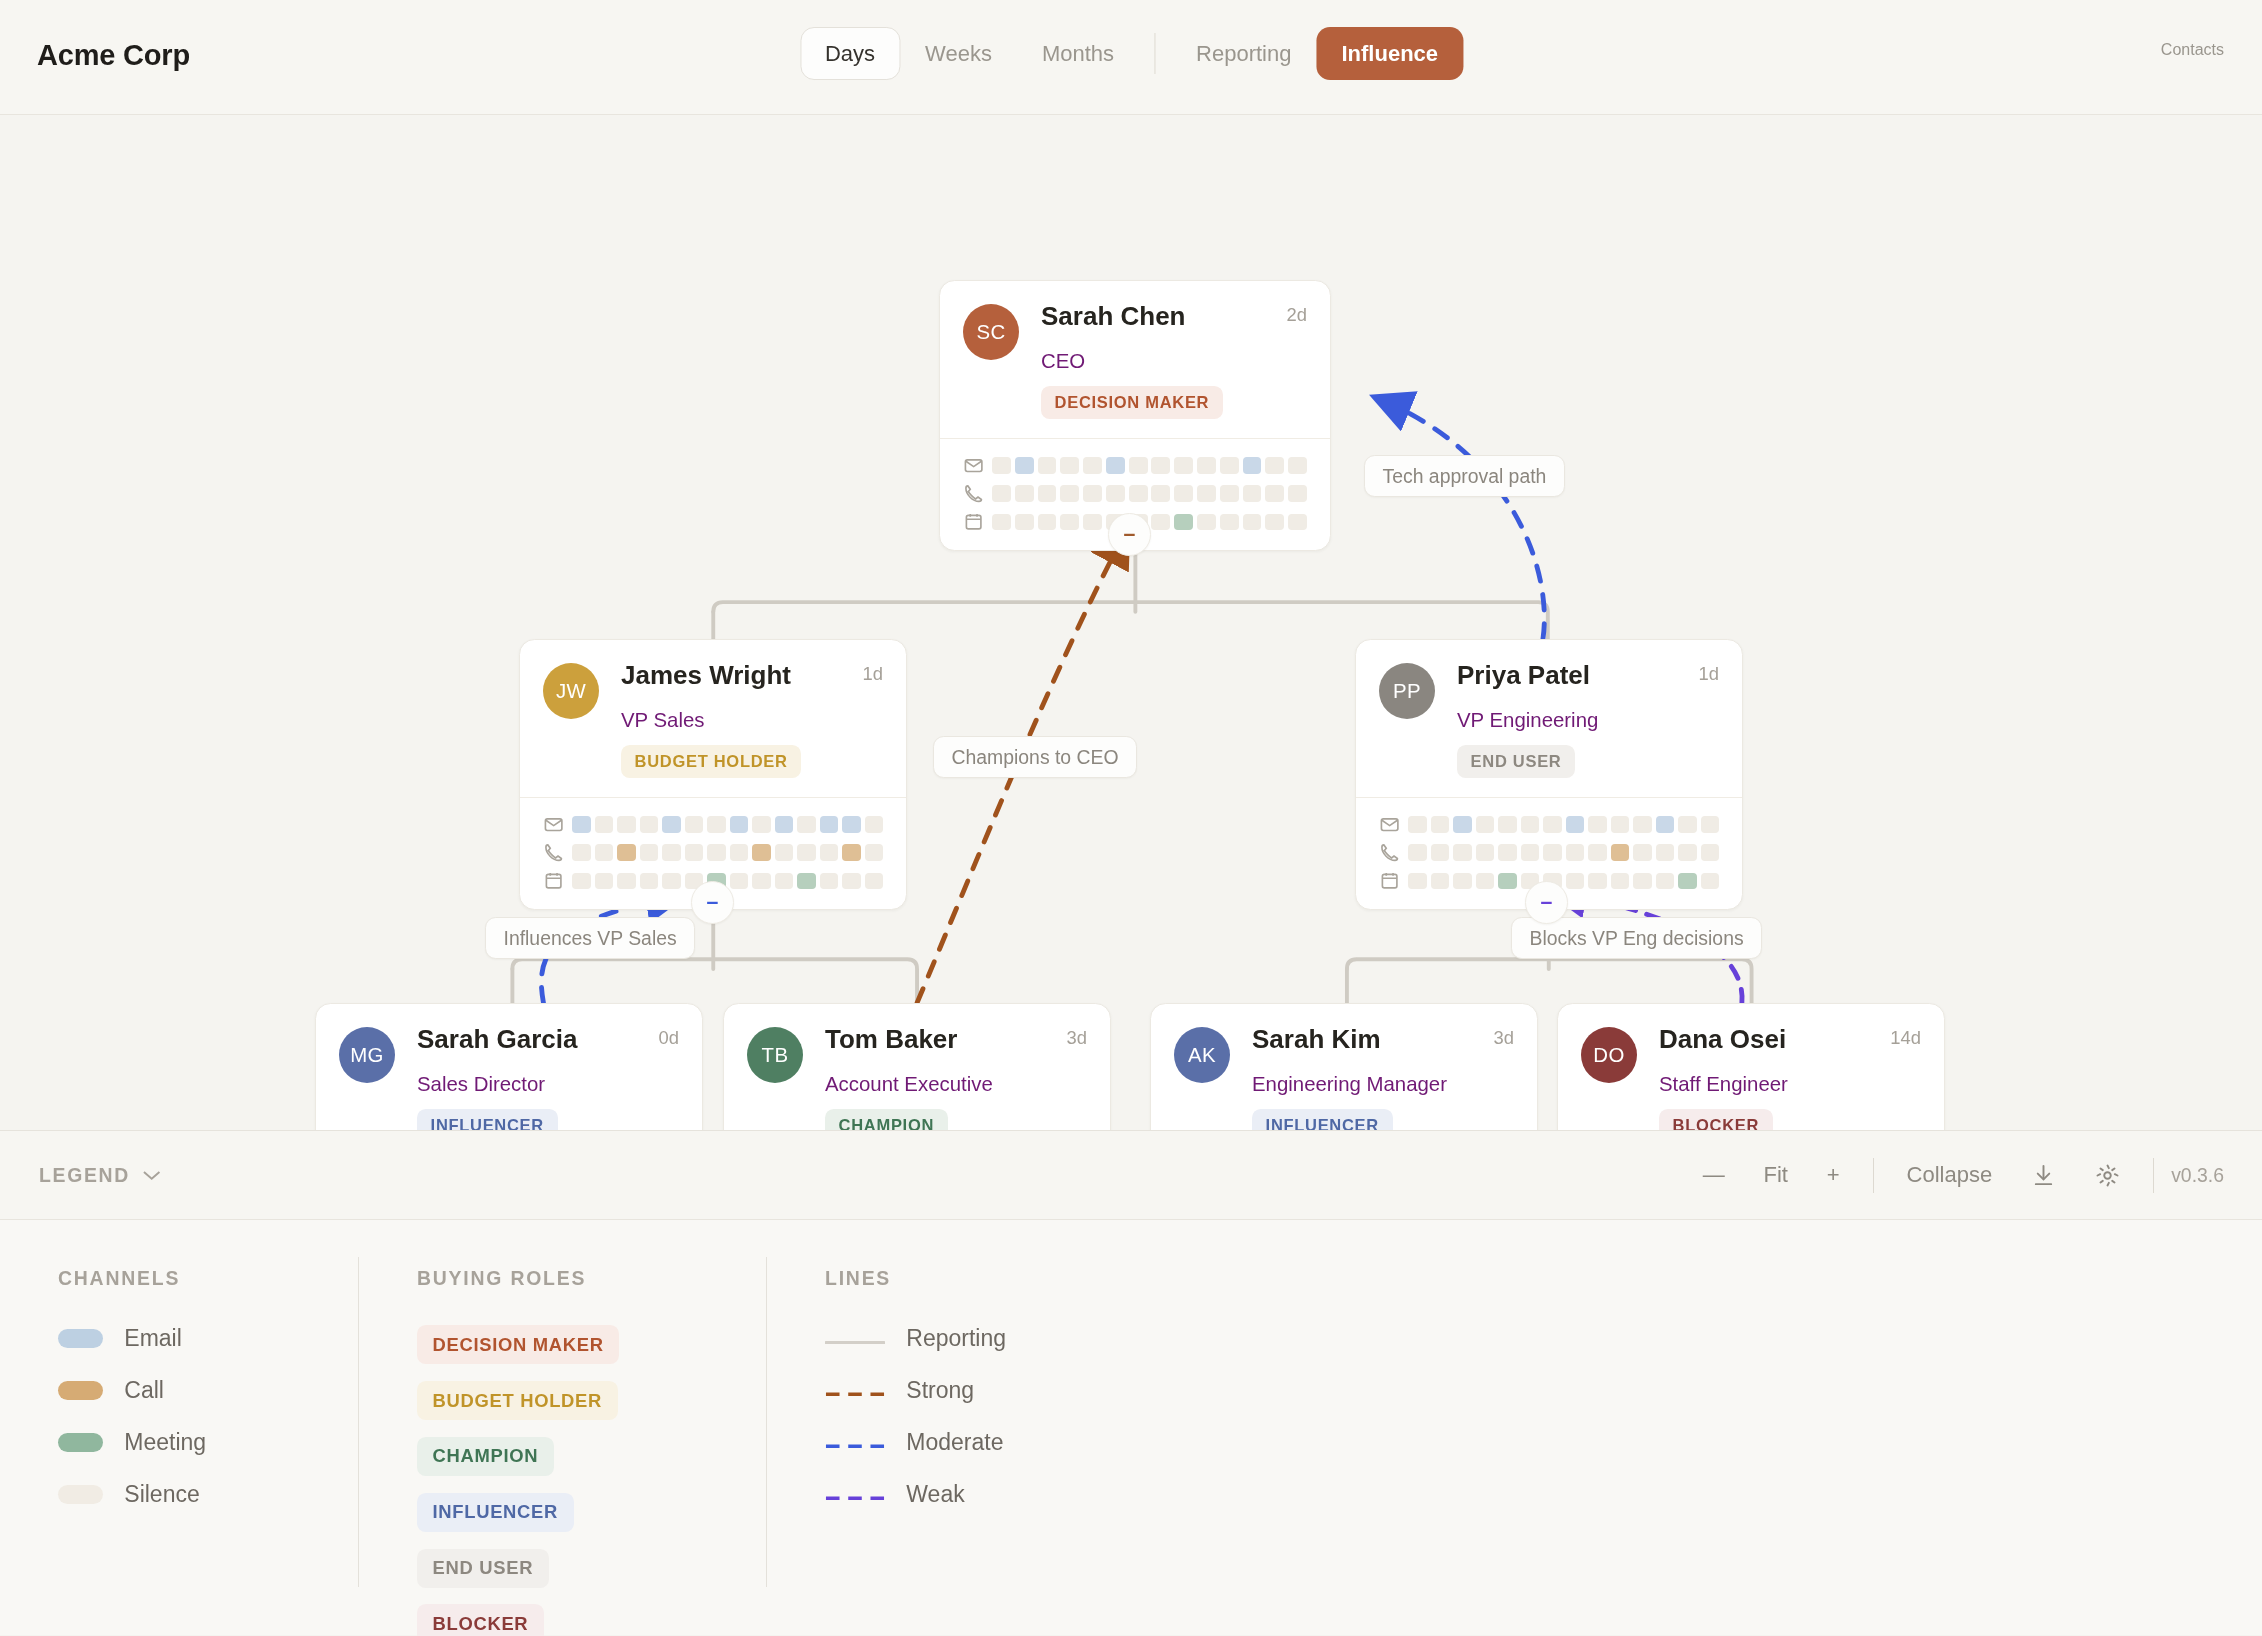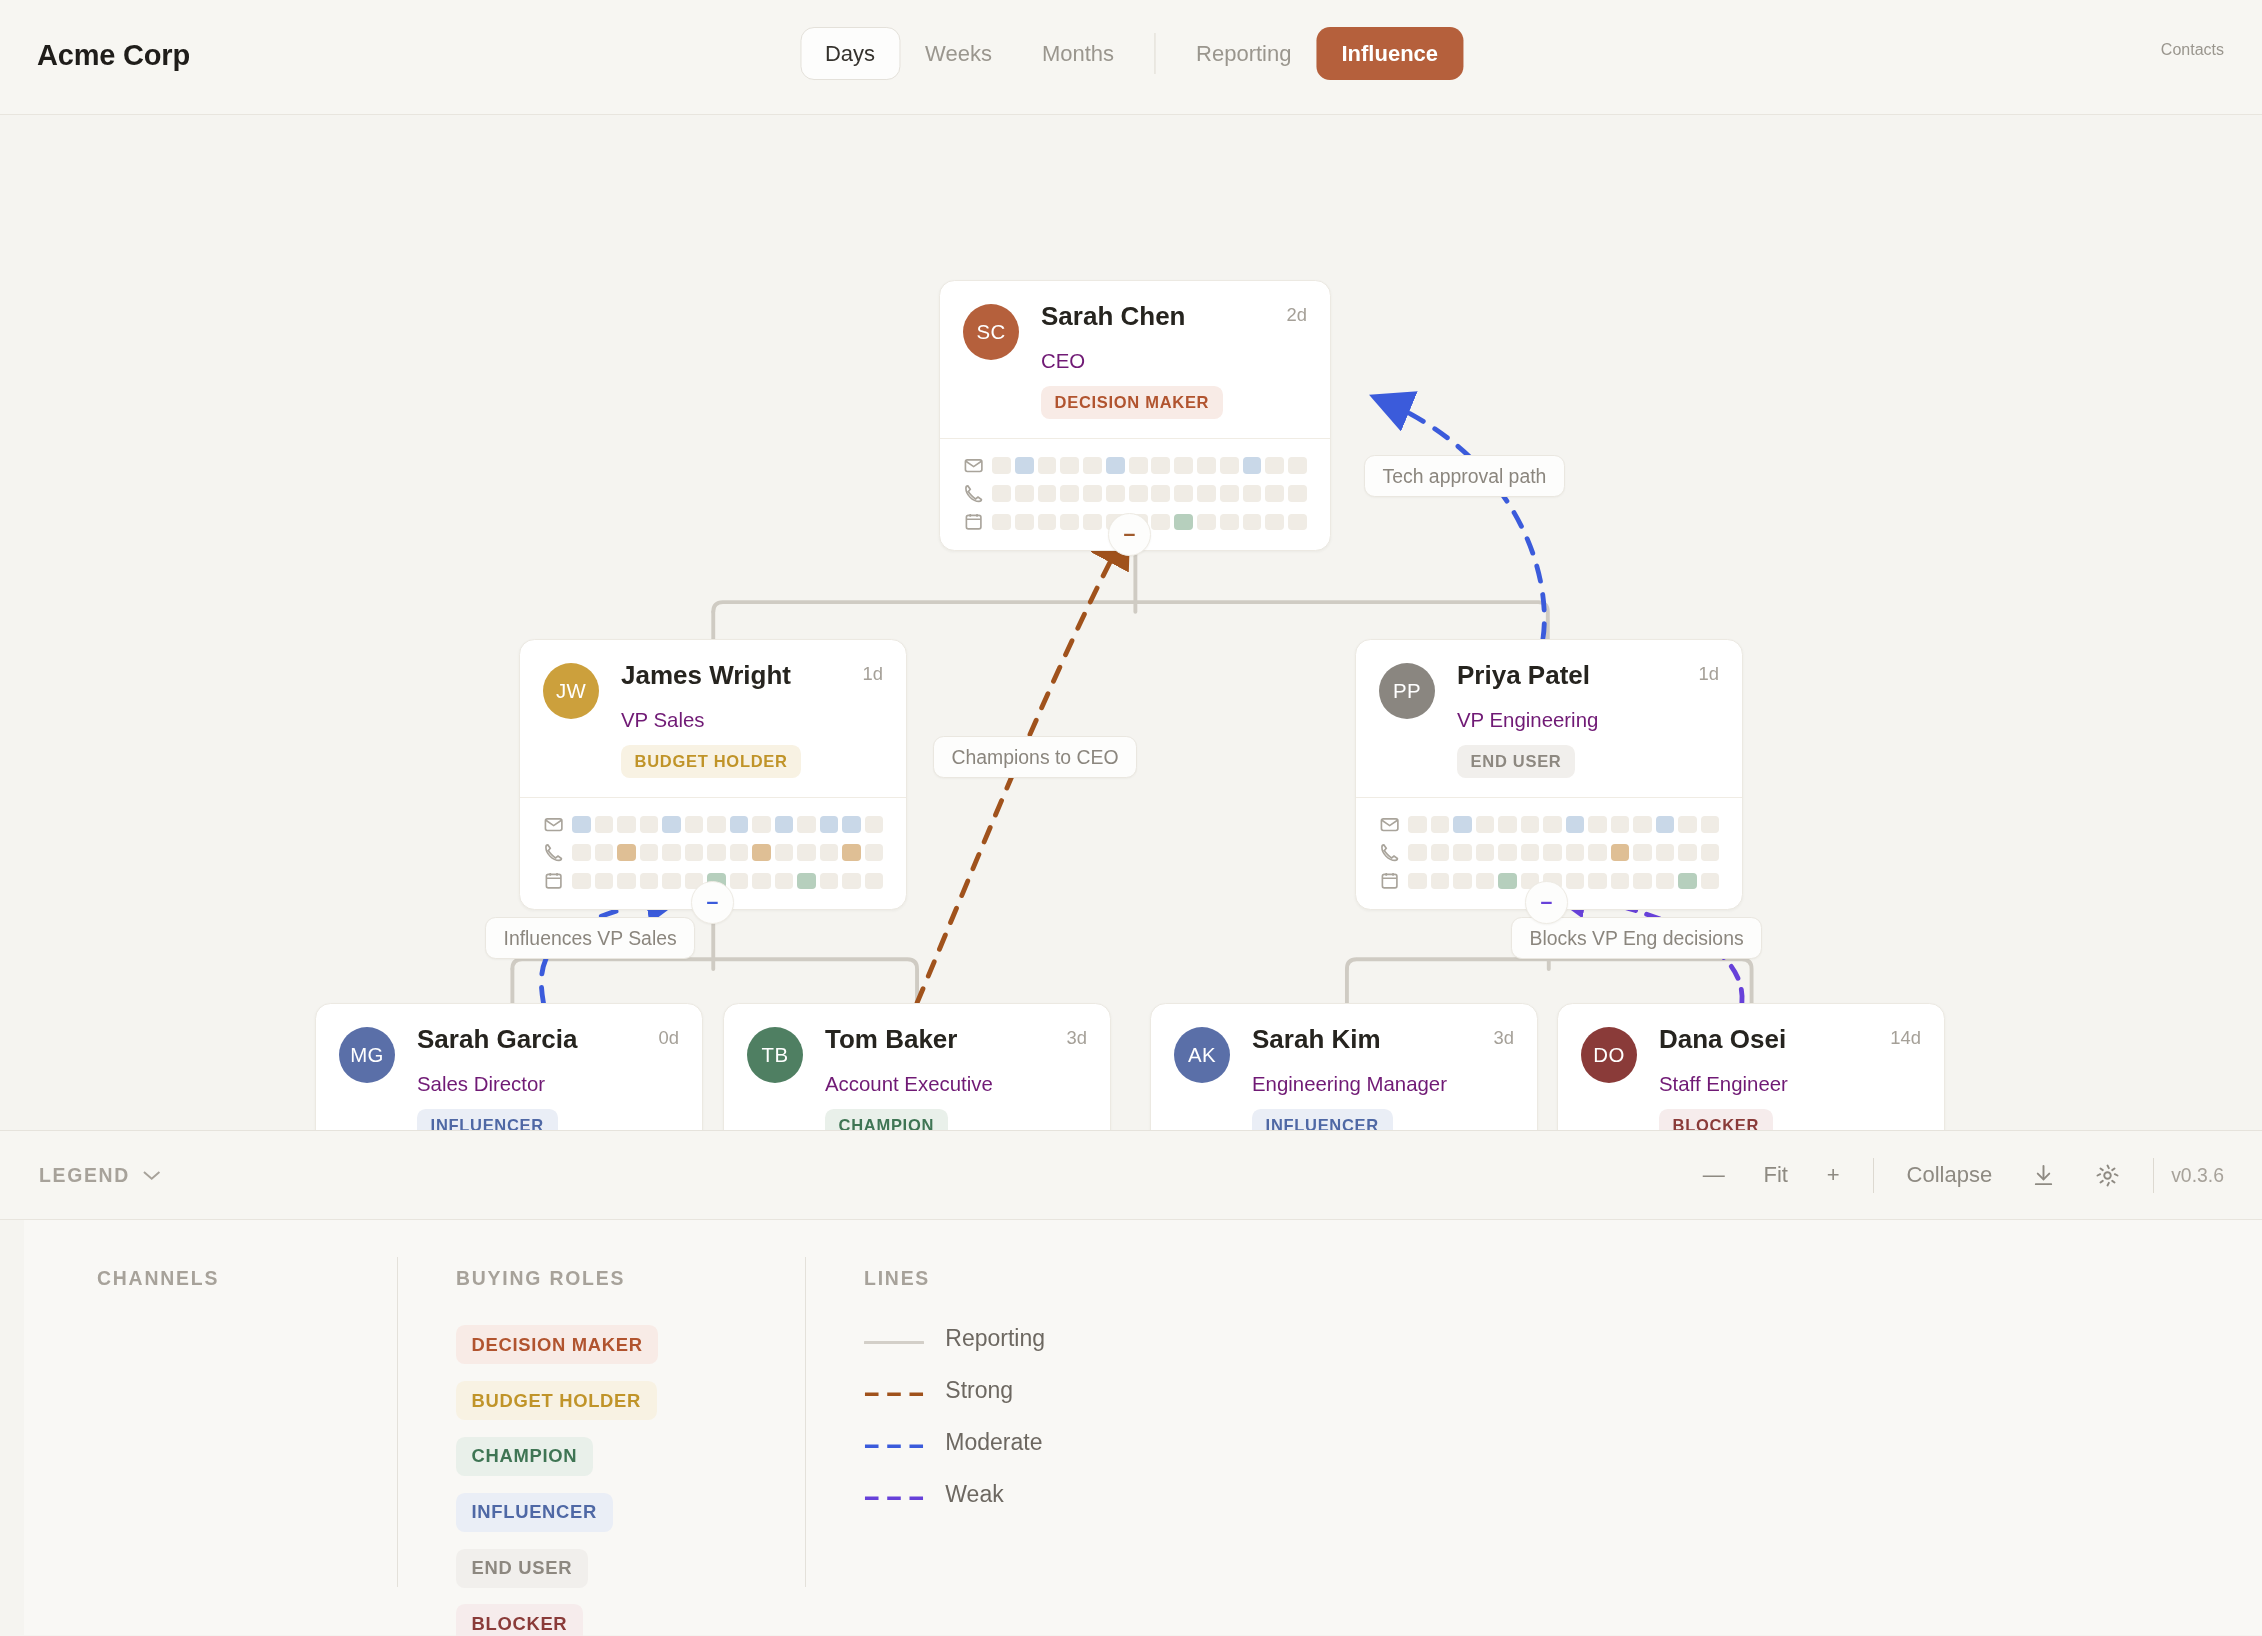--- a/index.html
+++ b/index.html
@@ -142,22 +142,21 @@
     padding: 7.8px 19.4px; display: flex; align-items: center; justify-content: center;
   }
   .tb-sep { width: 1px; height: 35px; background: #ddd9d1; margin: 0 13.6px; }
   .tb-ver { font-size: 19.4px; color: #a7a29a; padding-left: 3.9px; }
 
   
   .legend-panel {
     position: relative; height: 415px;
     background: #f9f8f5;
     display: flex;
-    padding: 47px 0 0 15px;
-    margin-left: 24px;
+    padding: 47px 0 0 0;
   }
   .lcol { padding: 0 58px; position: relative; }
   .lcol.bordered::after {
     content: ""; position: absolute; right: 0; top: -9.7px;
     width: 1px; height: 330px; background: #e4e1da;
   }
   .lcol-title {
     font-size: 19.4px; letter-spacing: 1.8px; color: #a7a29a;
     font-weight: bold; margin-bottom: 35px;
   }
@@ -573,20 +572,38 @@
       </svg>
     </div>
     <div class="tb-sep"></div>
     <div class="tb-ver">v0.3.6</div>
   </div>
 </div>
 
 <div class="legend-panel">
   <div class="lcol bordered" style="width:359px">
     <div class="lcol-title">CHANNELS</div>
+    <div id="ch-list">
+        <div class="lrow">
+          <div class="swatch" style="background:#bdd0e2"></div>
+                 <div class="lrow-text">Email</div>
+        </div>
+        <div class="lrow">
+          <div class="swatch" style="background:#d6ab74"></div>
+                 <div class="lrow-text">Call</div>
+        </div>
+        <div class="lrow">
+          <div class="swatch" style="background:#90b79e"></div>
+                 <div class="lrow-text">Meeting</div>
+        </div>
+        <div class="lrow">
+          <div class="swatch" style="background:#f1ece4"></div>
+                 <div class="lrow-text">Silence</div>
+        </div>
+      </div>
   </div>
   <div class="lcol bordered" style="width:408px">
     <div class="lcol-title">BUYING ROLES</div>
     <div id="role-list">
         <div><span class="rolechip" style="background:#f8ebe6;color:#b1542f">DECISION MAKER</span></div>
         <div><span class="rolechip" style="background:#f8f2e3;color:#c09429">BUDGET HOLDER</span></div>
         <div><span class="rolechip" style="background:#e9f0ea;color:#3f7554">CHAMPION</span></div>
         <div><span class="rolechip" style="background:#eaeef6;color:#4f68a5">INFLUENCER</span></div>
         <div><span class="rolechip" style="background:#f1efec;color:#8d8880">END USER</span></div>
         <div><span class="rolechip" style="background:#f6ecec;color:#8a3b39">BLOCKER</span></div>

